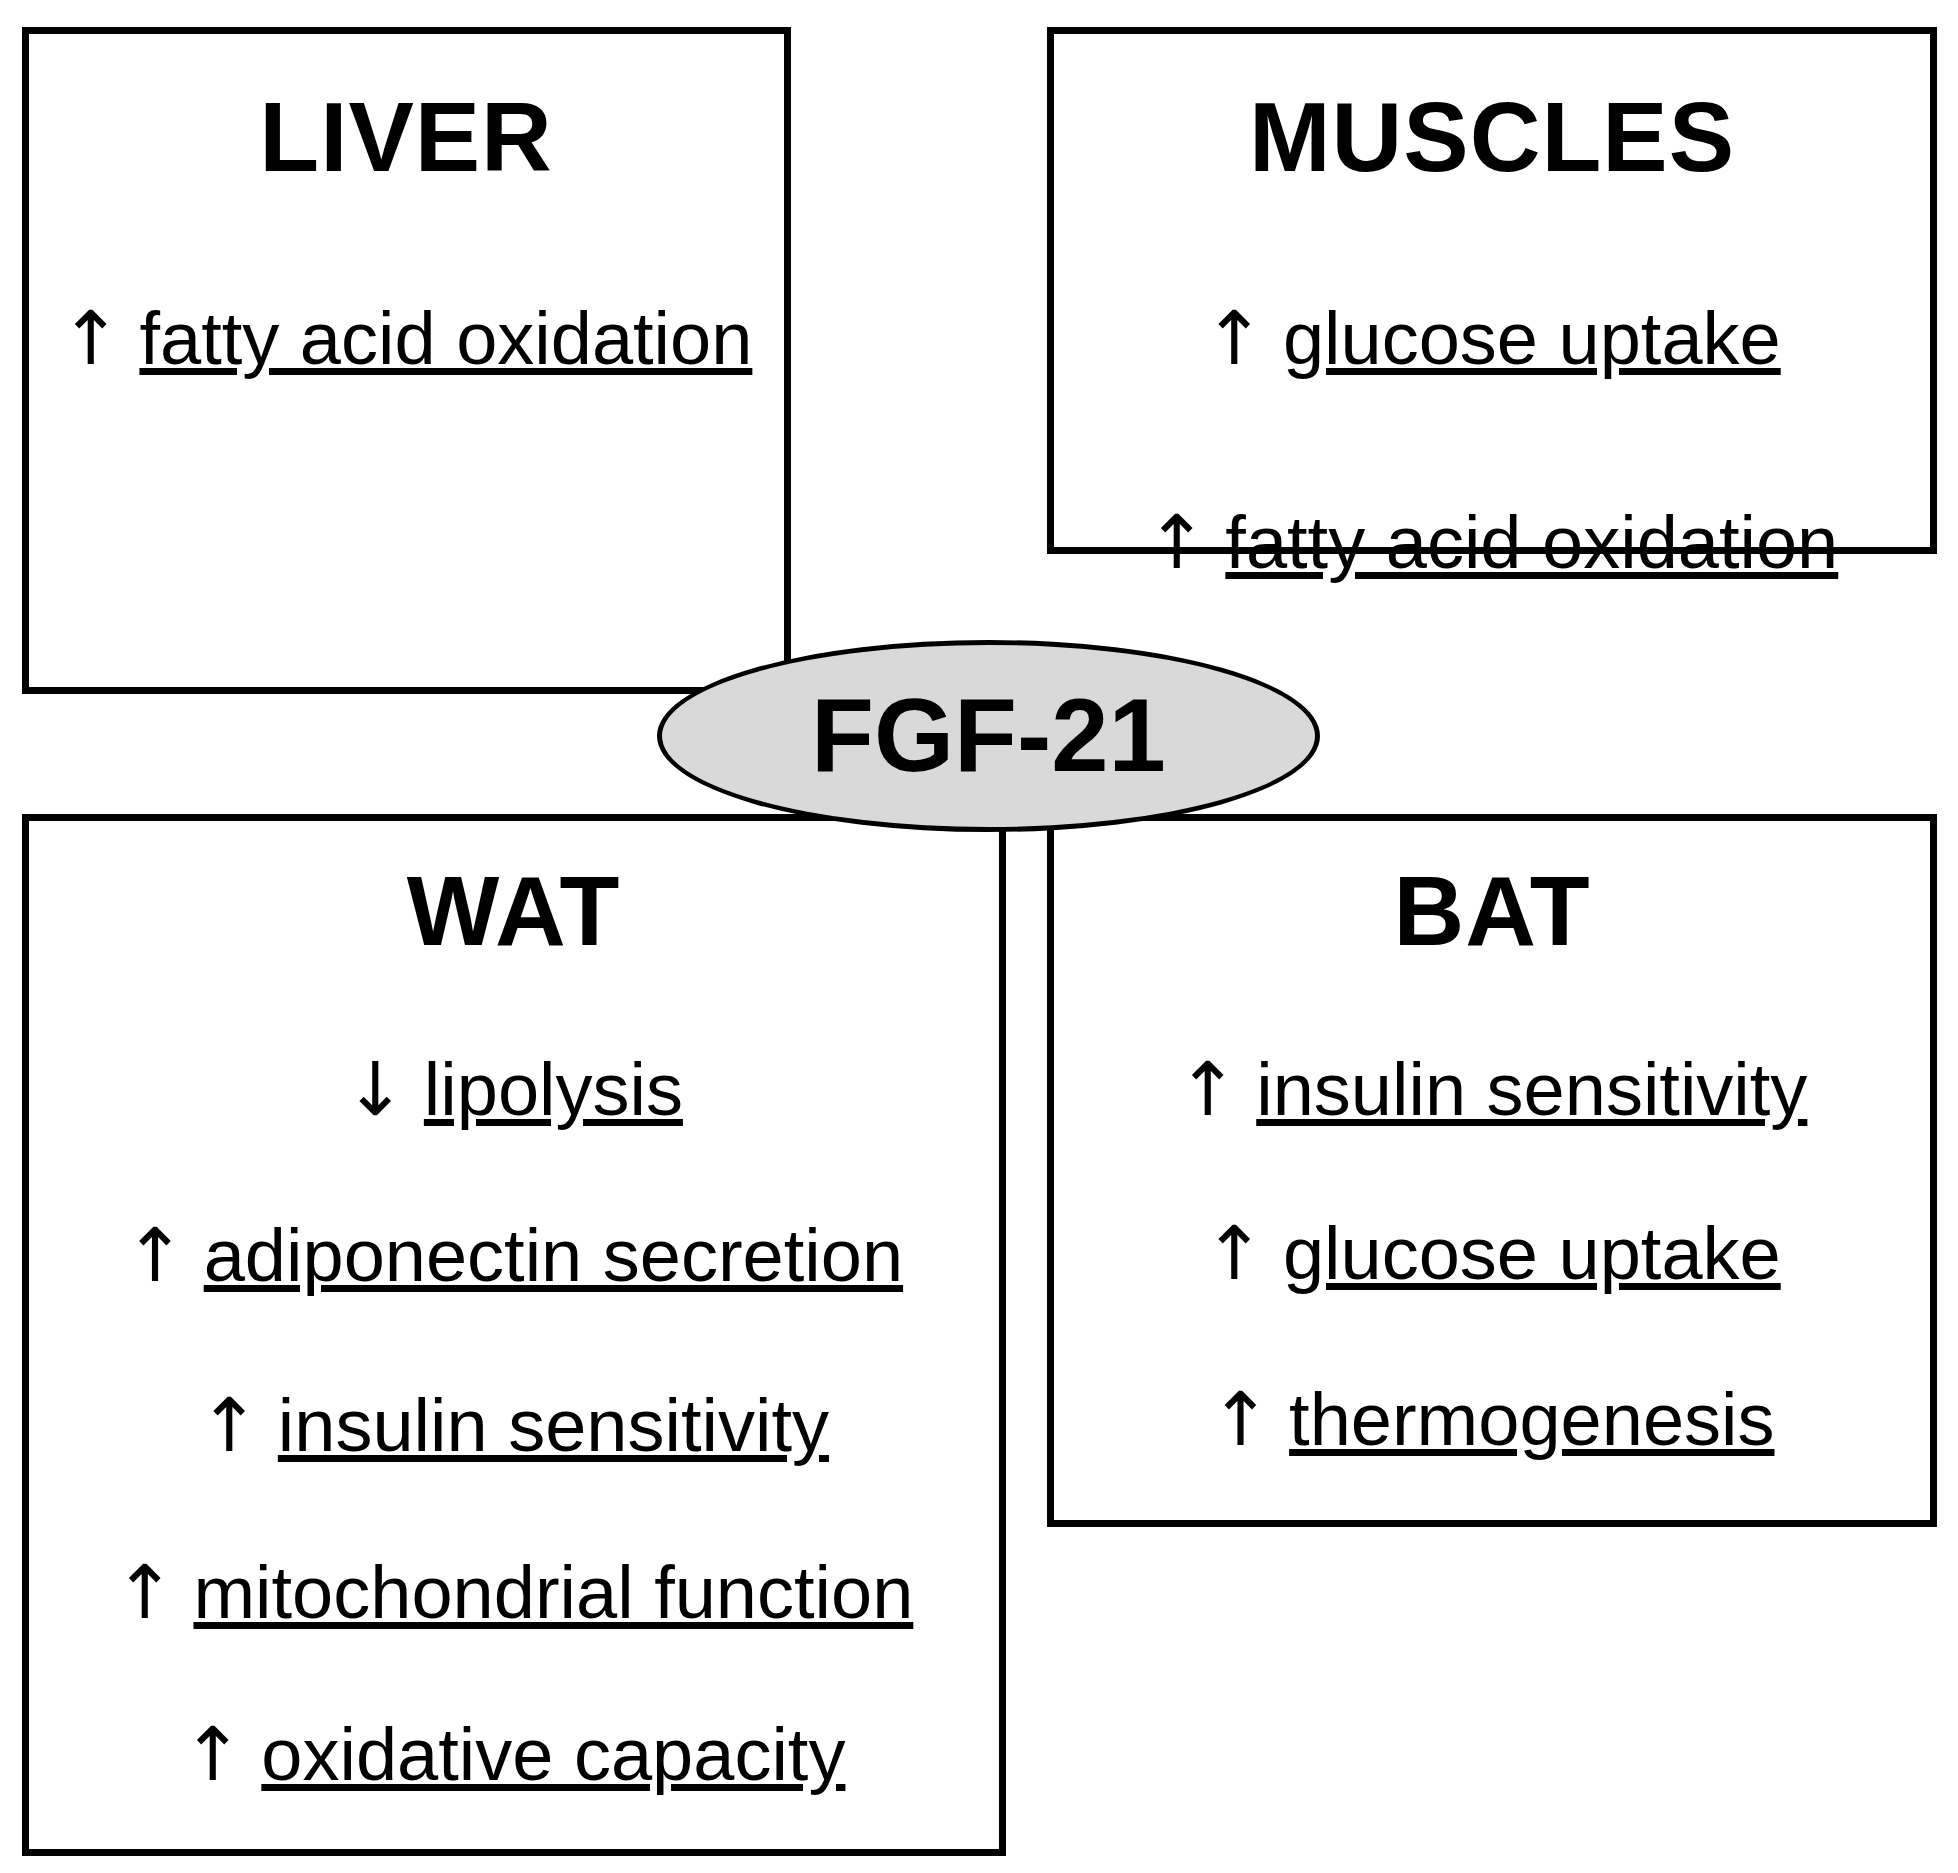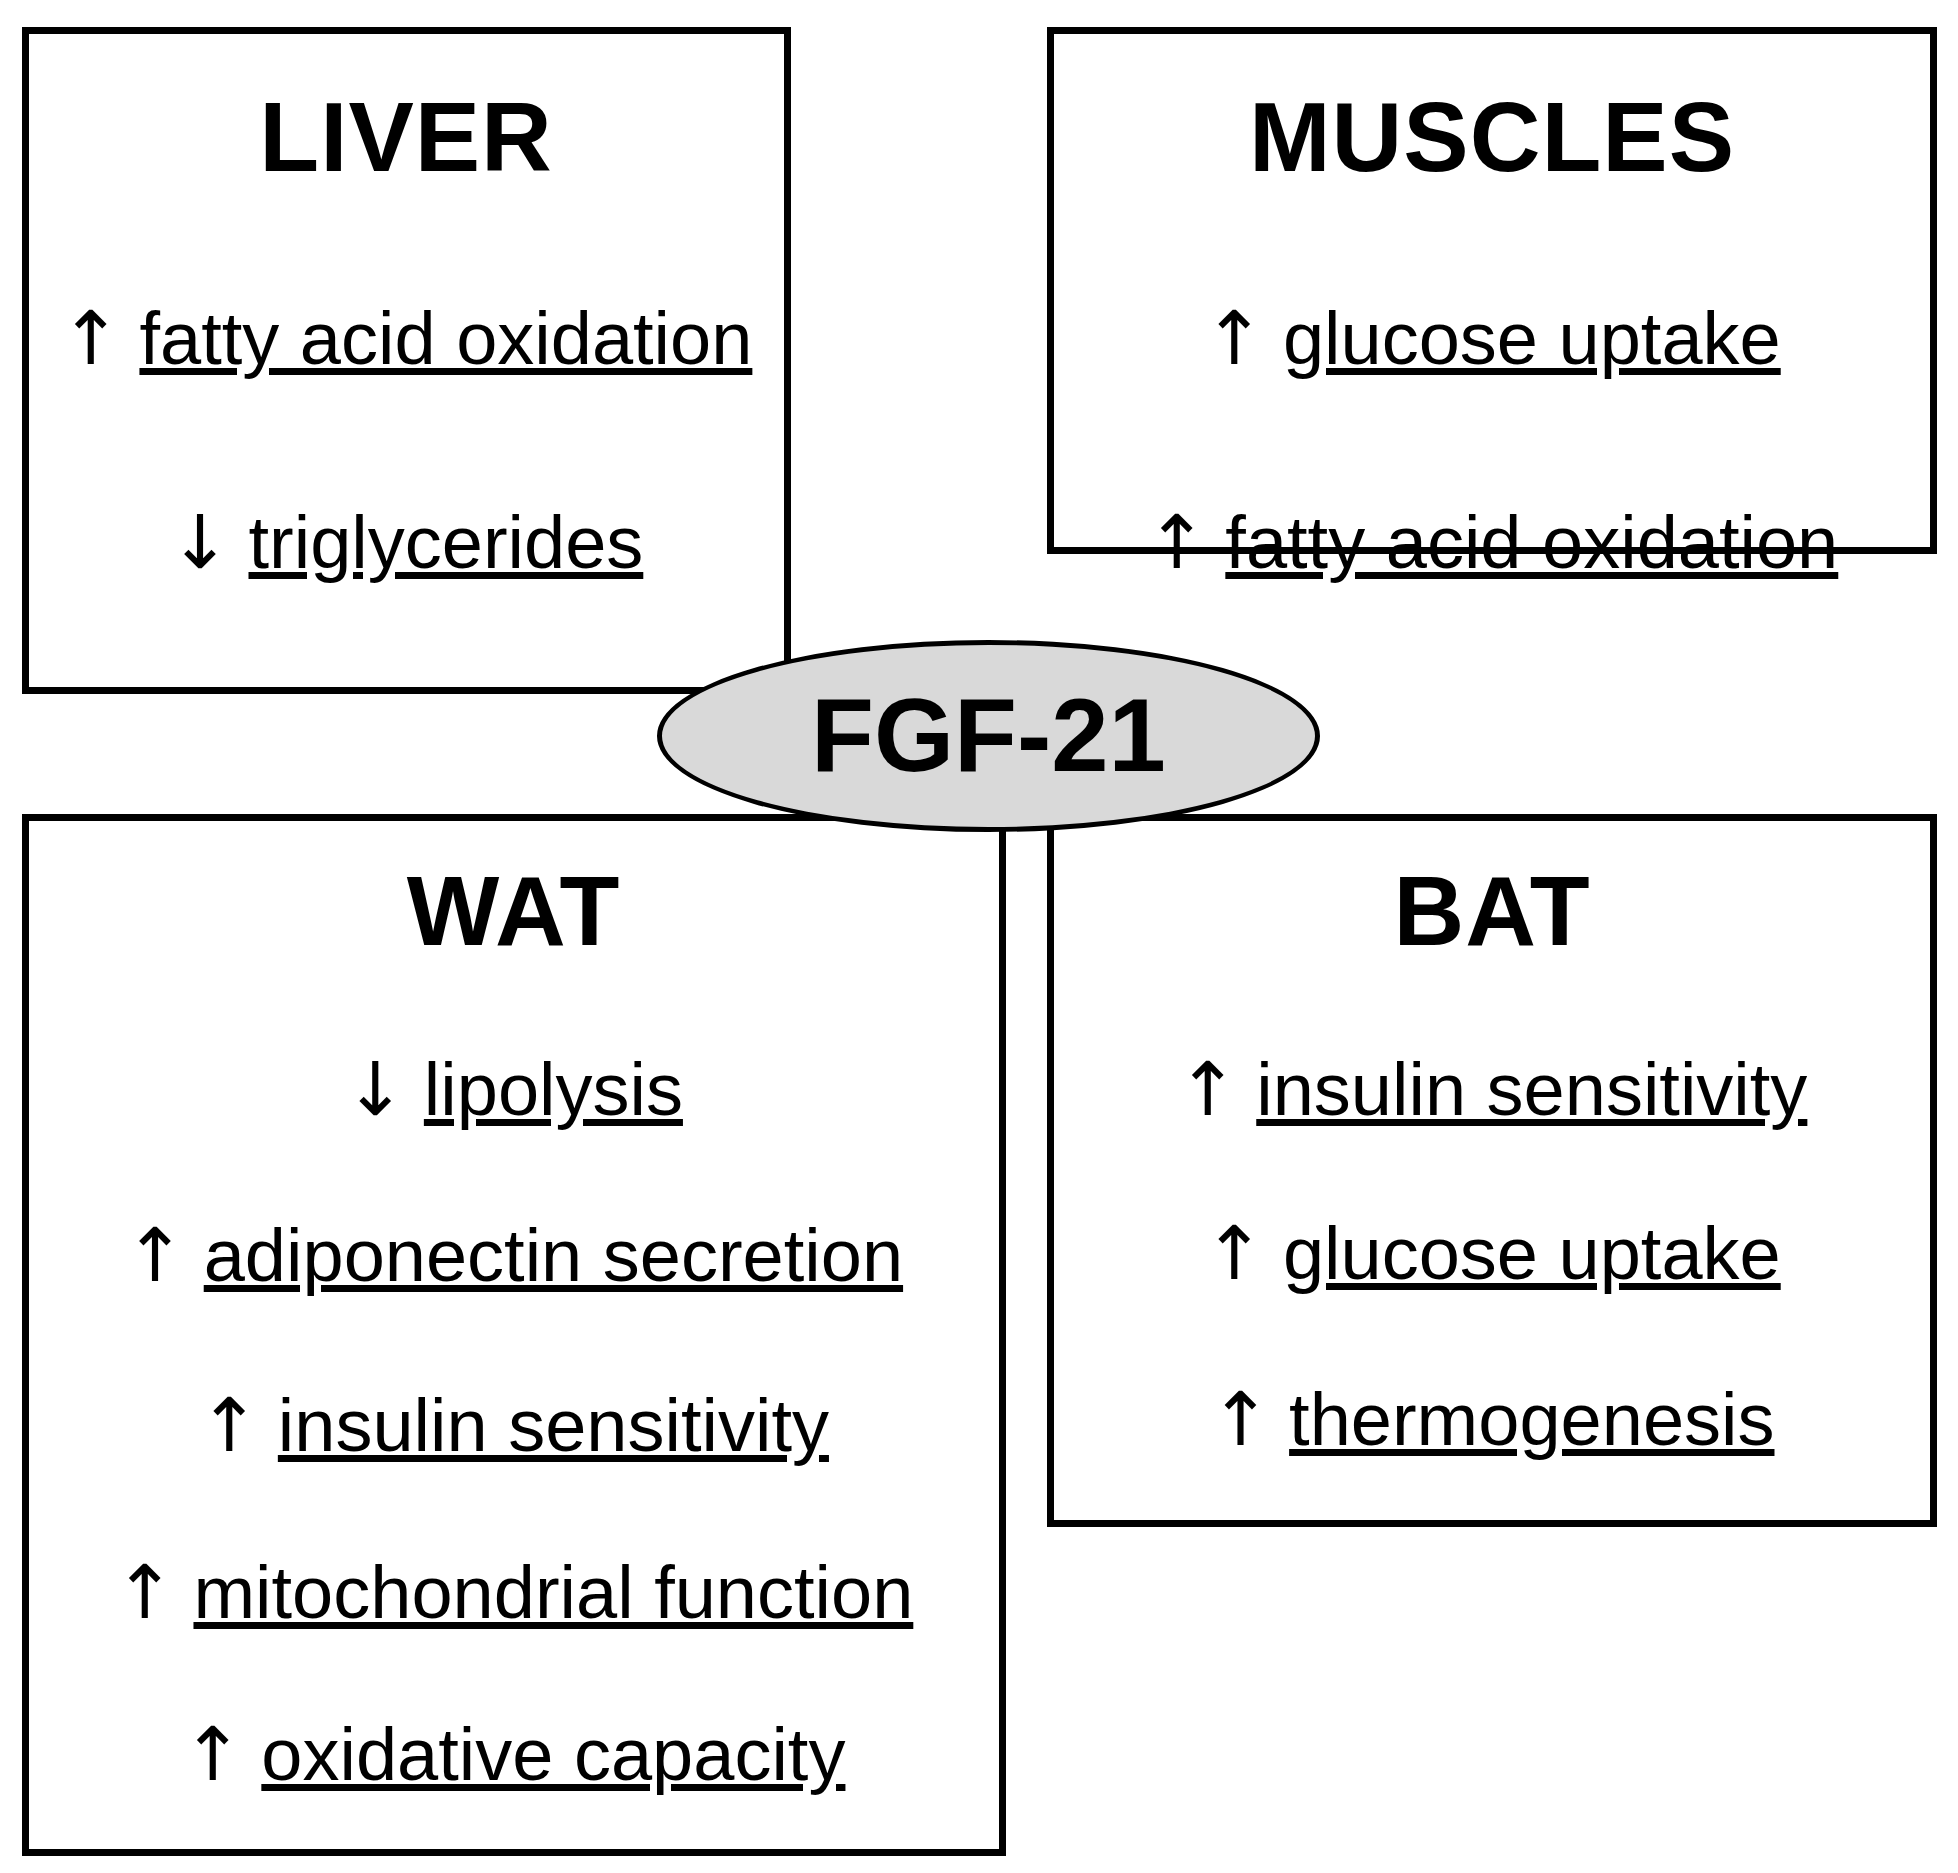--- a/index.html
+++ b/index.html
@@ -79,23 +79,20 @@
 </head>
 <body>
 
 <div class="canvas">
 
   <div class="box" id="box-liver">
     <div class="box-title" style="top:49px">LIVER</div>
     <div class="item" style="top:258px">
       <span class="arrow">↑</span><span>fatty acid oxidation</span>
     </div>
-    <div class="item" style="top:462px">
-      <span class="arrow">↓</span><span>triglycerides</span>
-    </div>
   </div>
 
   <div class="box" id="box-muscles">
     <div class="box-title" style="top:49px">MUSCLES</div>
     <div class="item" style="top:258px">
       <span class="arrow">↑</span><span>glucose uptake</span>
     </div>
     <div class="item" style="top:462px">
       <span class="arrow">↑</span><span>fatty acid oxidation</span>
     </div>

